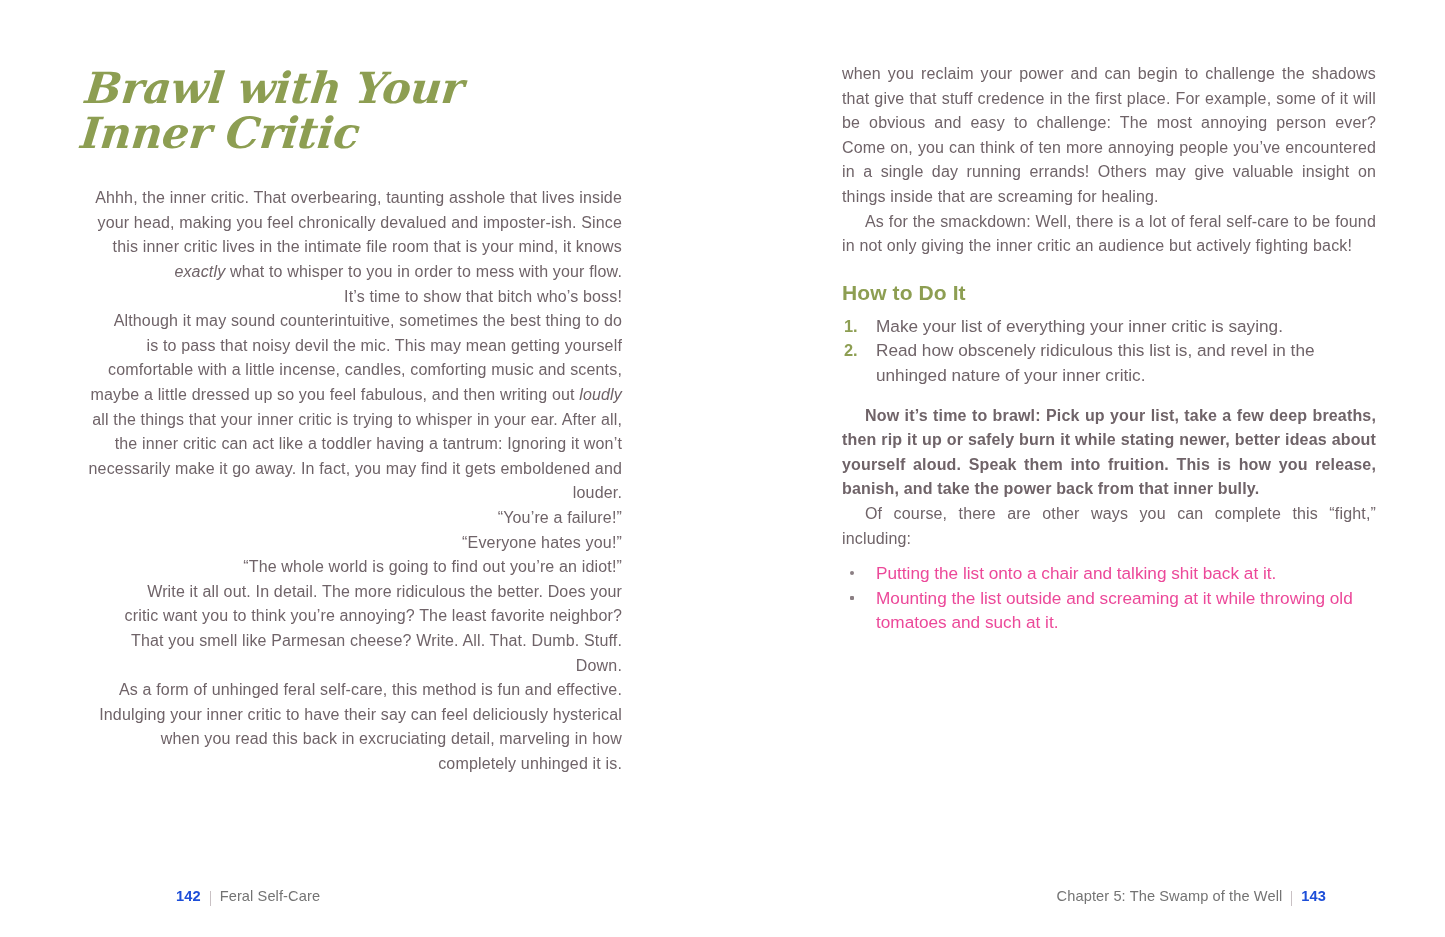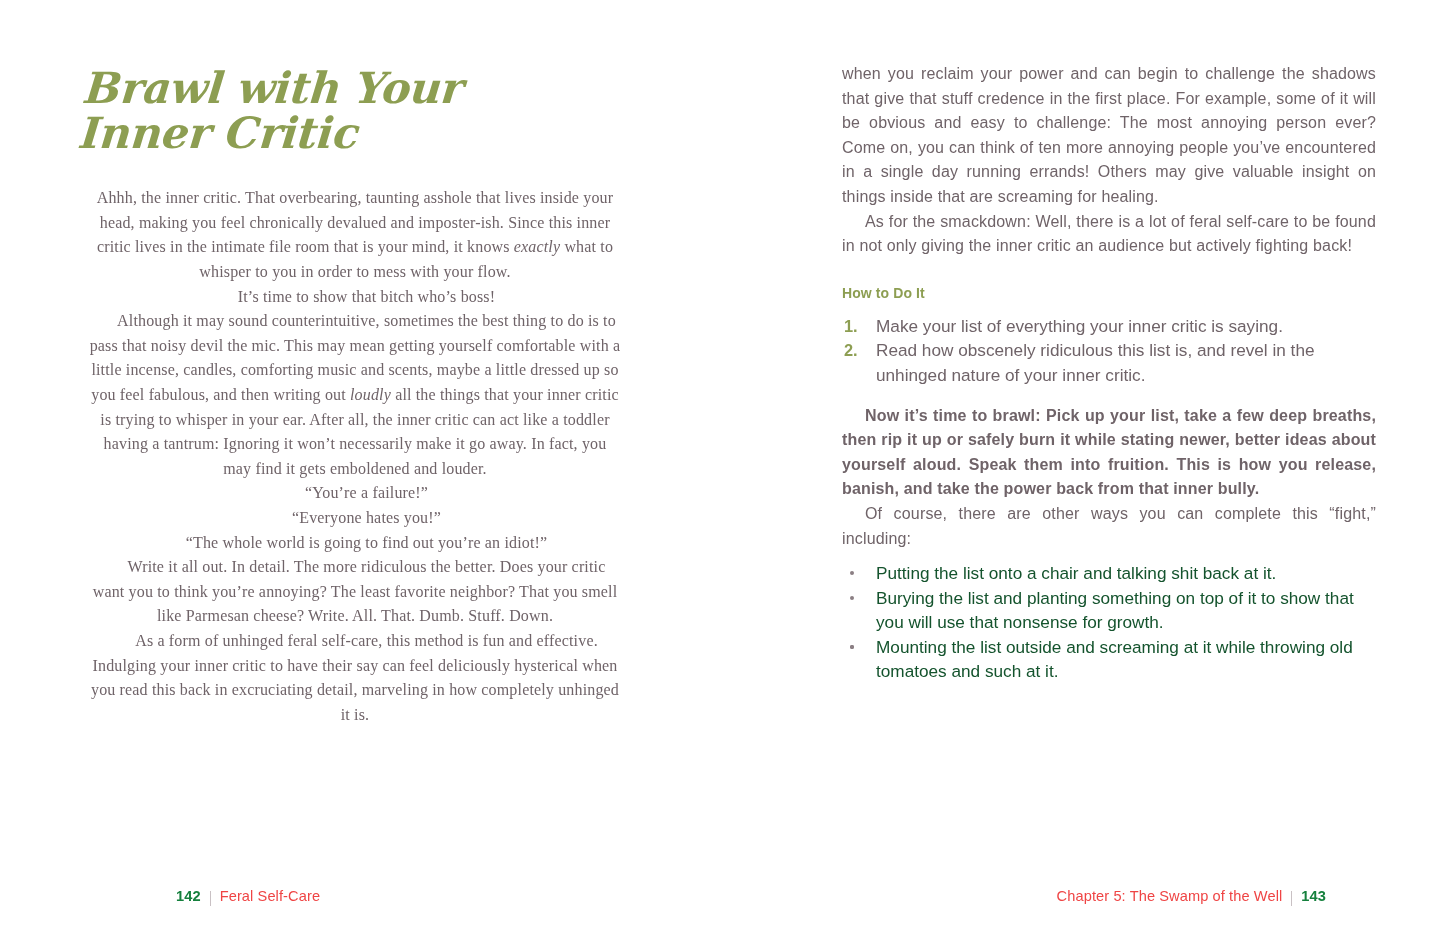--- a/index.html
+++ b/index.html
@@ -60,34 +60,34 @@
   }
 
   
   .para {
     margin: 0;
     font-size: 16px;
     line-height: 24.6px;
     color: #6f6368;
     letter-spacing: 0.01em;
   }
-  .page-left .para  { text-align: center; font-family: Liberation Serif, serif; }
+  .page-left .para  { text-align: right; }
   .page-right .para { text-align: justify; }
 
   .para + .para { text-indent: 23px; }
   .para.no-indent { text-indent: 0; }
   .para.indent { text-indent: 23px; }
   .para.gap-above { margin-top: 16px; font-weight: bold; }
 
   .it { font-style: italic; }
 
   
   .section-heading {
     margin: 21px 0 8px 0;
-    font-size: 14px;
+    font-size: 21px;
     line-height: 26px;
     font-weight: 700;
     color: #8d9e52;
     letter-spacing: 0.1px;
   }
 
   
   .ol {
     margin: 0;
     padding: 0;
@@ -113,21 +113,21 @@
   .ul {
     margin: 10px 0 0 0;
     padding: 0;
     list-style: none;
   }
   .ul-item {
     position: relative;
     padding-left: 34px;
     font-size: 17.2px;
     line-height: 24.6px;
-    color: #14532d;
+    color: #ec4899;
   }
   .ul-bullet {
     position: absolute;
     left: 8px;
     top: 10px;
     width: 4px;
     height: 4px;
     border-radius: 50%;
     background: #8b7f84;
   }
@@ -140,31 +140,31 @@
     line-height: 18px;
     color: #5f5257;
     white-space: nowrap;
     letter-spacing: 0.1px;
   }
   .footer-left  { left: 88px; }
   .footer-right { right: 62px; text-align: right; }
 
   .folio {
     font-weight: 700;
-    color: #15803d;
+    color: #1d4ed8;
   }
   .footer-rule {
     display: inline-block;
     width: 1px;
     height: 15px;
     background: #c9c1c4;
     margin: 0 9px -2px 9px;
     vertical-align: middle;
   }
-  .footer-label { color: #ef4444; }
+  .footer-label { color: #737373; }
 </style>
 </head>
 <body>
 
 <div class="spread">
 
   <div class="page page-left">
     <div class="col-body">
 
       <h1 class="chapter-title">Brawl with Your
@@ -212,21 +212,20 @@
       <p class="para indent gap-above">Now it’s time to brawl: Pick up your list, take a few deep breaths, then rip it up or safely burn it while stating newer, better ideas about yourself aloud. Speak them into fruition. This is how you release, banish, and take the power back from that inner bully.</p>
       <p class="para indent">Of course, there are other ways you can complete this “fight,” including:</p>
 
       <ul class="ul">
         <li class="ul-item">
           <span class="ul-bullet"></span>
           <span>Putting the list onto a chair and talking shit back at it.</span>
         </li>
         <li class="ul-item">
           <span class="ul-bullet"></span>
-          <span>Burying the list and planting something on top of it to show that you will use that nonsense for growth.</span>
         </li>
         <li class="ul-item">
           <span class="ul-bullet"></span>
         </li>
         <li class="ul-item">
           <span class="ul-bullet"></span>
           <span>Mounting the list outside and screaming at it while throwing old tomatoes and such at it.</span>
         </li>
       </ul>
 

